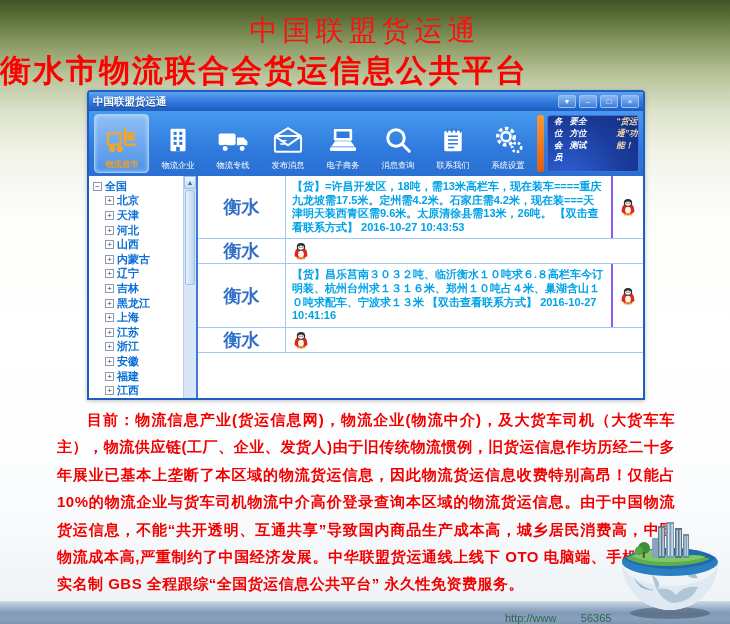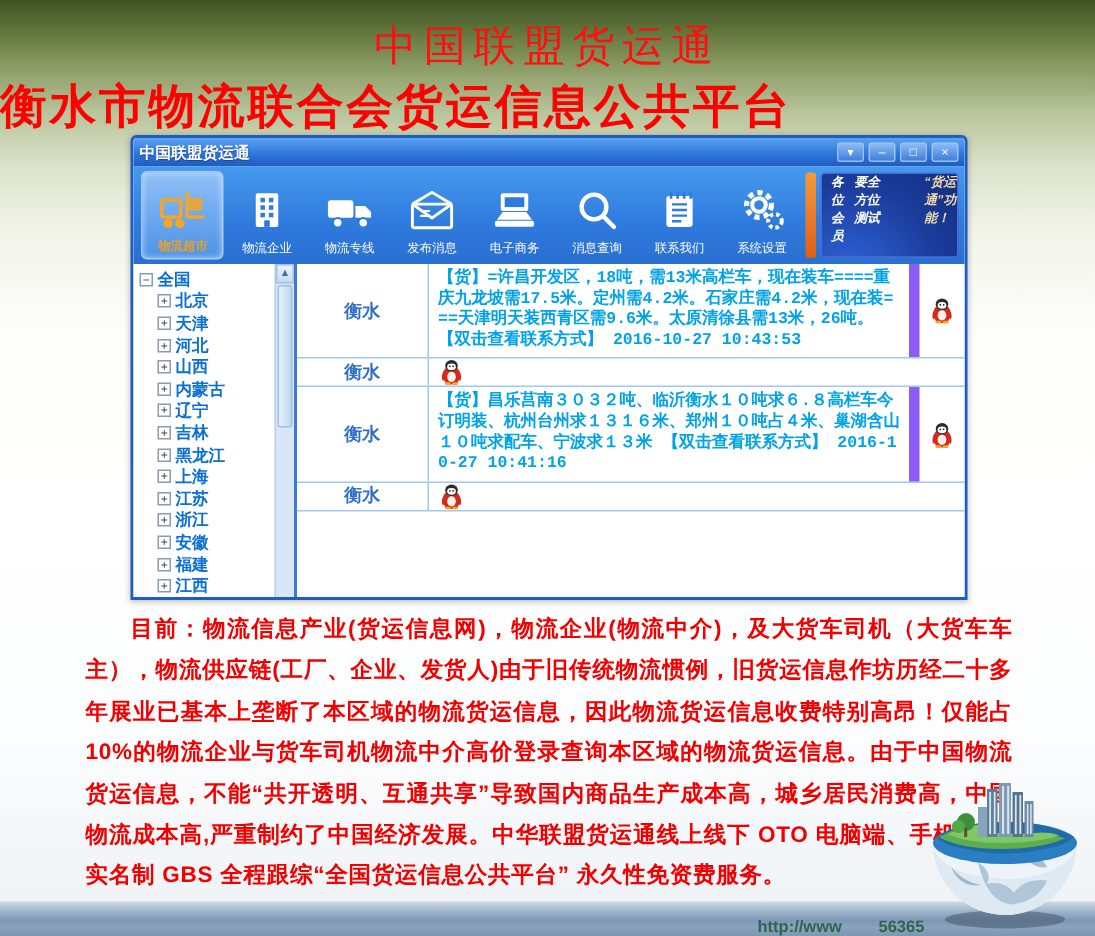--- a/index.html
+++ b/index.html
@@ -54,33 +54,33 @@
   .tree-scroll { position:absolute; right:0; top:0; bottom:0; width:13px;
     background:#d9e6f8; border-left:1px solid #b8cfec; }
   .ts-btn { height:13px; background:linear-gradient(180deg,#eef5fd,#c4daf4);
     border:1px solid #9fc0e8; color:#3a6ea8; font-size:7px; text-align:center; line-height:11px;}
   .ts-thumb { margin:1px 1px; height:95px; border-radius:2px;
     background:linear-gradient(90deg,#e8f2fc,#bcd6f2); border:1px solid #9fc0e8; }
   
   .grid { flex:1; overflow:hidden; background:#fff; }
   .row { display:flex; border-bottom:1px solid #a0c8f0; }
   .cell-region { width:88px; flex:none; display:flex; align-items:center; justify-content:center;
-    color:#2f6fc8; font-size:12px; font-weight:bold; border-right:1px solid #a0c8f0; }
+    color:#2f6fc8; font-size:18px; font-weight:bold; border-right:1px solid #a0c8f0; }
   .cell-text { flex:1; padding:4px 6px; color:#00a2e8; font-size:11px; font-weight:bold;
-    line-height:13.6px; word-break:break-all; border-right:7px solid #8b5cf6;font-family:Liberation Mono, monospace; }
+    line-height:13.6px; word-break:break-all; border-right:2px solid #8b5cf6; }
   .cell-text .time { color:#00a2e8; }
   .cell-icon { width:30px; flex:none; display:flex; align-items:center; justify-content:center; }
   
   .para { position:absolute; left:57px; top:406px; width:618px; color:#f20000;
     font-size:15px; font-weight:bold; line-height:27.4px; text-align:justify;
     text-indent:2em; letter-spacing:.5px; }
   .water { position:absolute; left:0; top:601px; width:730px; height:23px;
     background:linear-gradient(180deg,#cdd9e5 0%,#9db2c8 30%,#7d97b5 55%,#8ba2bd 75%,#7e96b3 100%); }
   .watermark { position:absolute; left:505px; top:612px; color:#1d5c3c; font-size:11px;
-    font-weight:bold; opacity:.85; white-space:pre; }
+    font-weight:normal; opacity:.85; white-space:pre; }
   .globe { position:absolute; right:6px; top:520px; }
   svg { display:block; }
 </style>
 </head>
 <body>
 
 <div id="stage">
 
   <div class="title1">中国联盟货运通</div>
   <div class="title2">衡水市物流联合会货运信息公共平台</div>

